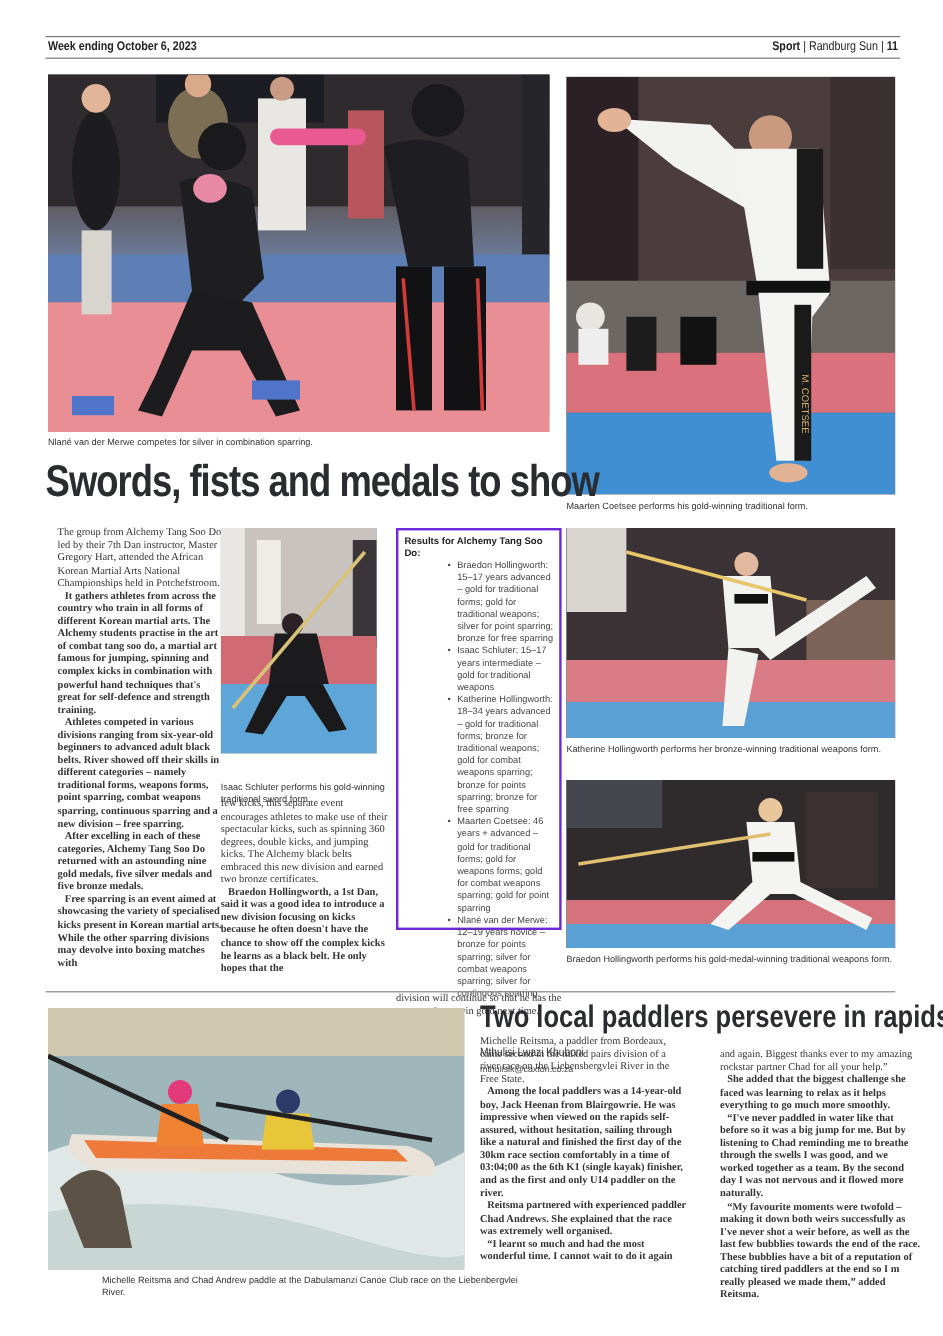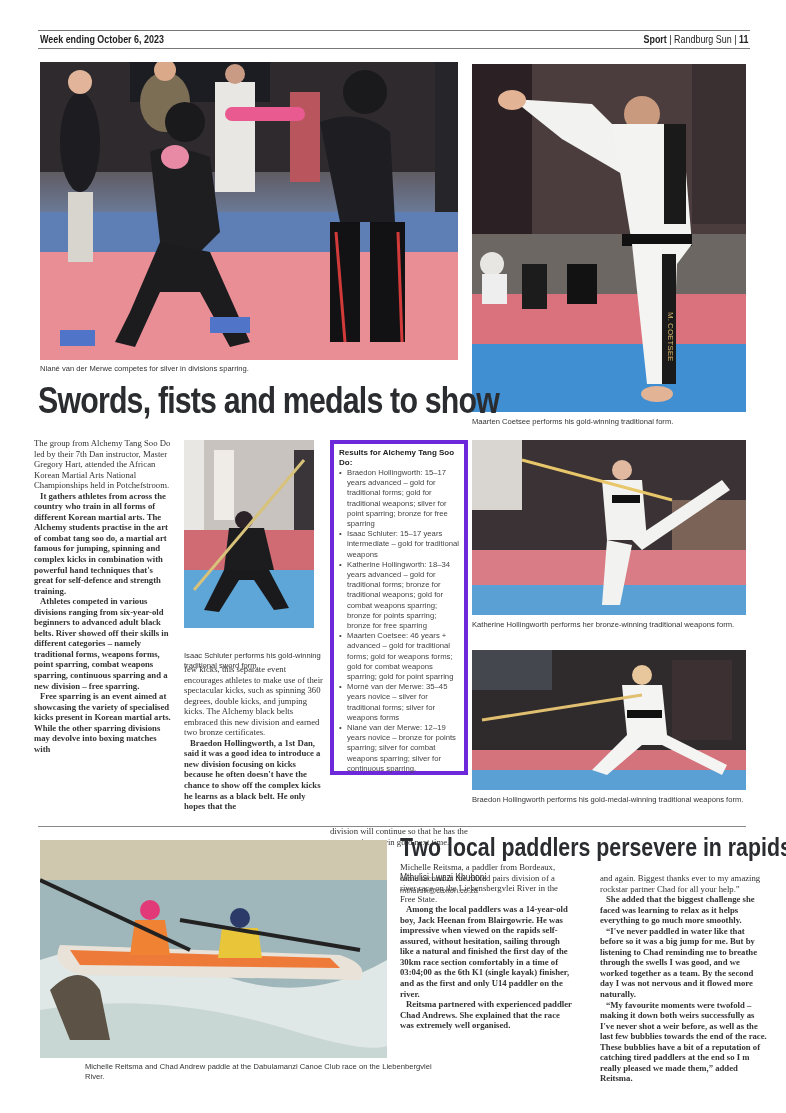--- a/index.html
+++ b/index.html
@@ -10,24 +10,24 @@
   .header-rule-bot { left: 38px; top: 48px; width: 712px; height: 1px; background: #777; }
   .hdr-left { left: 40px; top: 33px; font-family: "Liberation Sans", sans-serif; font-weight: bold; font-size: 10.5px; transform: scaleX(0.85); transform-origin: left; }
   .hdr-right { right: 38px; top: 33px; font-family: "Liberation Sans", sans-serif; font-size: 10.5px; transform: scaleX(0.85); transform-origin: right; }
   .hdr-right b { font-weight: bold; }
   .photo { overflow: hidden; }
   .caption { font-family: "Liberation Sans", sans-serif; font-size: 7.6px; color: #333; line-height: 10px; }
   .headline1 { left: 38px; top: 380px; font-family: "Liberation Sans", sans-serif; font-weight: bold; font-size: 37px; letter-spacing: -1px; color: #2b2c30; transform: scaleX(0.82); transform-origin: left; white-space: nowrap; }
   .body-text { font-size: 8.7px; line-height: 10.55px; color: #333; text-align: left; }
   .body-text p { text-indent: 0; }
   .body-text p + p { text-indent: 6px; font-weight: bold; }
-  .results-box { left: 330px; top: 440px; width: 138px; height: 335px; border: 4px solid #6d28d9; padding: 4px 5px; font-family: "Liberation Sans", sans-serif; font-size: 7.7px; line-height: 10.2px; color: #444; }
+  .results-box { left: 330px; top: 440px; width: 138px; height: 335px; border: 2px solid #6d28d9; padding: 4px 5px; font-family: "Liberation Sans", sans-serif; font-size: 7.7px; line-height: 10.2px; color: #444; }
   .results-box h4 { font-size: 8px; font-weight: bold; color: #222; line-height: 10px; }
   .results-box ul { list-style: none; }
-  .results-box li { position: relative; padding-left: 8px; }
+  .results-box li { position: relative; padding-left: 8px; margin-left: 36px; }
   .results-box li::before { content: "•"; position: absolute; left: 0; top: 0; }
   .divider { left: 38px; top: 826px; width: 708px; height: 1px; background: #888; }
   .headline2 { left: 400px; top: 832px; font-family: "Liberation Sans", sans-serif; font-size: 26px; color: #2b2c30; transform: scaleX(0.82); transform-origin: left; white-space: nowrap; }
   .byline { left: 400px; top: 872px; font-family: "Liberation Sans", sans-serif; font-size: 10px; color: #333; transform: scaleX(0.85); transform-origin: left; }
   .byline-email { left: 400px; top: 886px; font-family: "Liberation Sans", sans-serif; font-size: 7.4px; color: #444; }
 </style>
 </head>
 <body>
 
 <div class="abs header-rule-top"></div>
@@ -58,21 +58,21 @@
     <circle cx="325" cy="30" r="22" fill="#1a1a1c"></circle>
     <path d="M280 60 Q320 45 350 70 L355 160 L300 160 Z" fill="#1d1d22"></path>
     <rect x="290" y="160" width="30" height="120" fill="#121214"></rect>
     <rect x="330" y="160" width="35" height="120" fill="#121214"></rect>
     <path d="M296 170 L305 280" stroke="#d33a3a" stroke-width="3"></path>
     <path d="M358 170 L362 280" stroke="#d33a3a" stroke-width="3"></path>
     <rect x="20" y="268" width="35" height="16" fill="#4f74c8"></rect>
     <rect x="170" y="255" width="40" height="16" fill="#4f74c8"></rect>
   </svg>
 </div>
-<div class="abs caption" style="left:40px;top:364px;width:418px;">Nlané van der Merwe competes for silver in divisions sparring.</div>
+<div class="abs caption" style="left:40px;top:364px;width:418px;">Nlané van der Merwe competes for silver in combination sparring.</div>
 
 <div class="abs photo" style="left:472px;top:64px;width:274px;height:348px;background:#5e5a5a;">
   <svg width="274" height="348" viewBox="0 0 274 348">
     <rect x="0" y="0" width="274" height="170" fill="#4b3d3d"></rect>
     <rect x="0" y="0" width="60" height="170" fill="#2b2023"></rect>
     <rect x="220" y="0" width="54" height="160" fill="#3a3032"></rect>
     <rect x="0" y="170" width="274" height="60" fill="#6c6763"></rect>
     <rect x="0" y="230" width="274" height="50" fill="#d9727c"></rect>
     <rect x="0" y="280" width="274" height="68" fill="#3f8fd2"></rect>
     <circle cx="20" cy="200" r="12" fill="#e8e6e3"></circle>
@@ -88,24 +88,25 @@
     <rect x="190" y="190" width="14" height="130" fill="#1a1a1a"></rect>
     <text x="194" y="250" font-family="Liberation Sans, sans-serif" font-size="8" fill="#d7b46a" transform="rotate(90 196 250)">M. COETSEE</text>
     <ellipse cx="185" cy="330" rx="16" ry="8" fill="#e3b396"></ellipse>
     <ellipse cx="40" cy="36" rx="14" ry="10" fill="#e3b396"></ellipse>
   </svg>
 </div>
 <div class="abs caption" style="left:472px;top:417px;width:290px;">Maarten Coetsee performs his gold-winning traditional form.</div>
 
 <h1 class="abs headline1">Swords, fists and medals to show</h1>
 
-<div class="abs body-text" style="left:34px;top:438px;width:140px;">
+<div class="abs body-text" style="left:48px;top:438px;width:140px;">
   <p>The group from Alchemy Tang Soo Do led by their 7th Dan instructor, Master Gregory Hart, attended the African Korean Martial Arts National Championships held in Potchefstroom.</p>
   <p>It gathers athletes from across the country who train in all forms of different Korean martial arts. The Alchemy students practise in the art of combat tang soo do, a martial art famous for jumping, spinning and complex kicks in combination with powerful hand techniques that's great for self-defence and strength training.</p>
   <p>Athletes competed in various divisions ranging from six-year-old beginners to advanced adult black belts. River showed off their skills in different categories – namely traditional forms, weapons forms, point sparring, combat weapons sparring, continuous sparring and a new division – free sparring.</p>
+  <p>After excelling in each of these categories, Alchemy Tang Soo Do returned with an astounding nine gold medals, five silver medals and five bronze medals.</p>
   <p>Free sparring is an event aimed at showcasing the variety of specialised kicks present in Korean martial arts. While the other sparring divisions may devolve into boxing matches with</p>
 </div>
 
 <div class="abs photo" style="left:184px;top:440px;width:130px;height:188px;background:#aaa;">
   <svg width="130" height="188" viewBox="0 0 130 188">
     <rect x="0" y="0" width="130" height="90" fill="#c9c3bf"></rect>
     <rect x="0" y="0" width="20" height="120" fill="#e9e7e4"></rect>
     <rect x="30" y="10" width="20" height="70" fill="#efece8"></rect>
     <rect x="110" y="10" width="20" height="90" fill="#3a3538"></rect>
     <rect x="0" y="90" width="130" height="40" fill="#d06b74"></rect>
@@ -123,21 +124,20 @@
   <p>Braedon Hollingworth, a 1st Dan, said it was a good idea to introduce a new division focusing on kicks because he often doesn't have the chance to show off the complex kicks he learns as a black belt. He only hopes that the</p>
 </div>
 
 <div class="abs results-box">
   <h4>Results for Alchemy Tang Soo Do:</h4>
   <ul>
     <li>Braedon Hollingworth: 15–17 years advanced – gold for traditional forms; gold for traditional weapons; silver for point sparring; bronze for free sparring</li>
     <li>Isaac Schluter: 15–17 years intermediate – gold for traditional weapons</li>
     <li>Katherine Hollingworth: 18–34 years advanced – gold for traditional forms; bronze for traditional weapons; gold for combat weapons sparring; bronze for points sparring; bronze for free sparring</li>
     <li>Maarten Coetsee: 46 years + advanced – gold for traditional forms; gold for weapons forms; gold for combat weapons sparring; gold for point sparring</li>
-    <li>Morné van der Merwe: 35–45 years novice – silver for traditional forms; silver for weapons forms</li>
     <li>Nlané van der Merwe: 12–19 years novice – bronze for points sparring; silver for combat weapons sparring; silver for continuous sparring.</li>
   </ul>
 </div>
 <div class="abs body-text" style="left:330px;top:782px;width:140px;margin-top:44px;">
   <p>division will continue so that he has the opportunity to win gold next time.</p>
 </div>
 
 <div class="abs photo" style="left:472px;top:440px;width:274px;height:175px;background:#444;">
   <svg width="274" height="175" viewBox="0 0 274 175">
     <rect x="0" y="0" width="274" height="110" fill="#3a3234"></rect>
@@ -193,19 +193,20 @@
 <div class="abs caption" style="left:40px;top:1062px;width:350px;margin-left:45px;">Michelle Reitsma and Chad Andrew paddle at the Dabulamanzi Canoe Club race on the Liebenbergvlei River.</div>
 
 <h2 class="abs headline2">Two local paddlers persevere in rapids</h2>
 <div class="abs byline">Mthulisi Lwazi Khuboni</div>
 <div class="abs byline-email">mthulisik@caxton.co.za</div>
 
 <div class="abs body-text" style="left:400px;top:862px;width:172px;">
   <p>Michelle Reitsma, a paddler from Bordeaux, came second in the mixed pairs division of a river race on the Liebensbergvlei River in the Free State.</p>
   <p>Among the local paddlers was a 14-year-old boy, Jack Heenan from Blairgowrie. He was impressive when viewed on the rapids self-assured, without hesitation, sailing through like a natural and finished the first day of the 30km race section comfortably in a time of 03:04;00 as the 6th K1 (single kayak) finisher, and as the first and only U14 paddler on the river.</p>
   <p>Reitsma partnered with experienced paddler Chad Andrews. She explained that the race was extremely well organised.</p>
+  <p>“I learnt so much and had the most wonderful time. I cannot wait to do it again</p>
 </div>
 <div class="abs body-text" style="left:600px;top:873px;width:168px;">
   <p style="text-indent:0">and again. Biggest thanks ever to my amazing rockstar partner Chad for all your help.”</p>
   <p>She added that the biggest challenge she faced was learning to relax as it helps everything to go much more smoothly.</p>
   <p>“I've never paddled in water like that before so it was a big jump for me. But by listening to Chad reminding me to breathe through the swells I was good, and we worked together as a team. By the second day I was not nervous and it flowed more naturally.</p>
   <p>“My favourite moments were twofold – making it down both weirs successfully as I've never shot a weir before, as well as the last few bubblies towards the end of the race. These bubblies have a bit of a reputation of catching tired paddlers at the end so I m really pleased we made them,” added Reitsma.</p>
 </div>
 
 </body></html>

